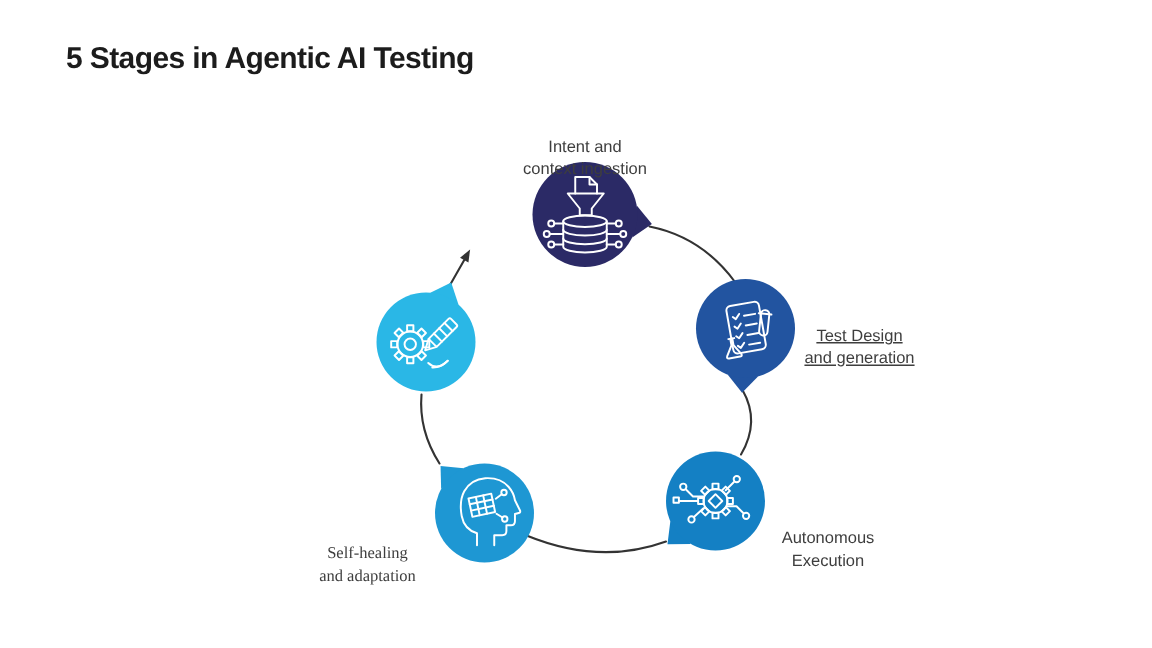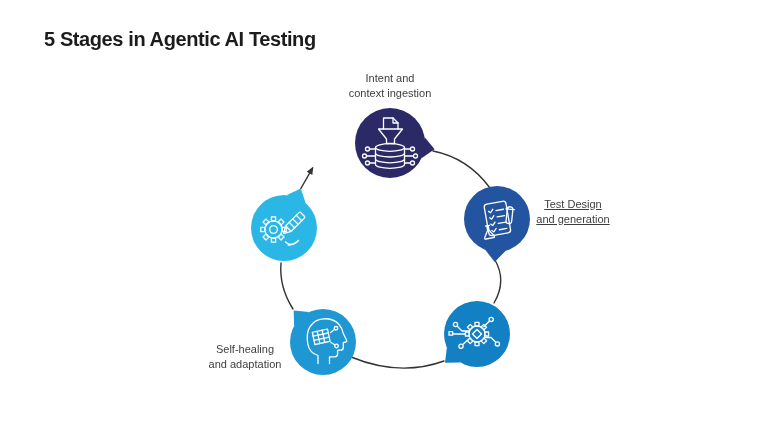--- a/index.html
+++ b/index.html
@@ -23,25 +23,26 @@
     left:0;top:0;
     width:768px;height:432px;
   }
   .stage-label{
     position:absolute;
     font-size:11px;
     line-height:14.5px;
     color:#3e3e3e;
     text-align:center;
     white-space:pre-line;
+    margin-top:20px;
   }
   .lbl-intent{left:290px;top:71px;width:200px;}
   .lbl-testdesign{left:503px;top:197px;width:140px;text-decoration:underline;}
   .lbl-execution{left:482px;top:332px;width:140px;}
-  .lbl-selfhealing{left:175px;top:342px;width:140px;}
+  .lbl-selfhealing{left:175px;top:342px;width:140px;font-family:Liberation Serif, serif;}
   .lbl-analysis{left:95px;top:212px;width:180px;}
 </style>
 </head>
 <body>
 
 <div class="slide">
 
   <div class="page-title">5 Stages in Agentic AI Testing</div>
 
   <svg class="diagram" viewBox="0 0 768 432">
@@ -179,16 +180,18 @@
         <path d="M285.5 242 Q291.5 247.5 298.5 240.5"></path>
         <path d="M298.5 240.5 Q293.5 245.3 288.2 245"></path>
       </g>
     </g>
   </svg>
 
   <div class="stage-label lbl-intent">Intent and
 context ingestion</div>
   <div class="stage-label lbl-testdesign">Test Design
 and generation</div>
+  <div class="stage-label lbl-execution">Autonomous
+Execution</div>
   <div class="stage-label lbl-selfhealing">Self-healing
 and adaptation</div>
 
 </div>
 
 </body></html>

